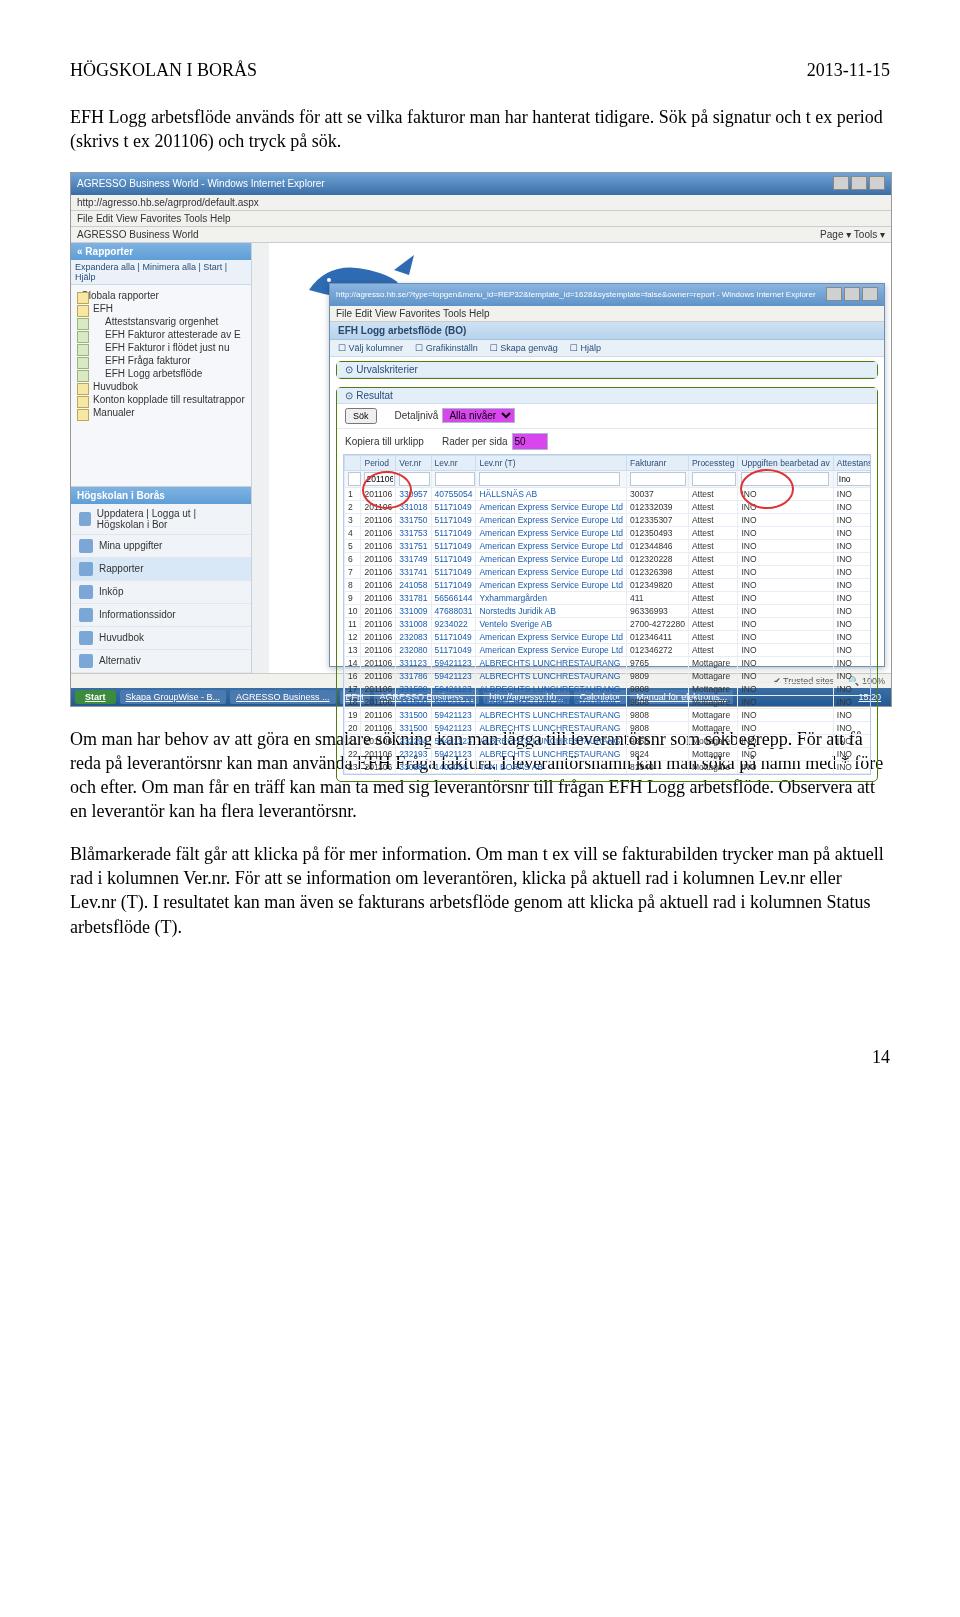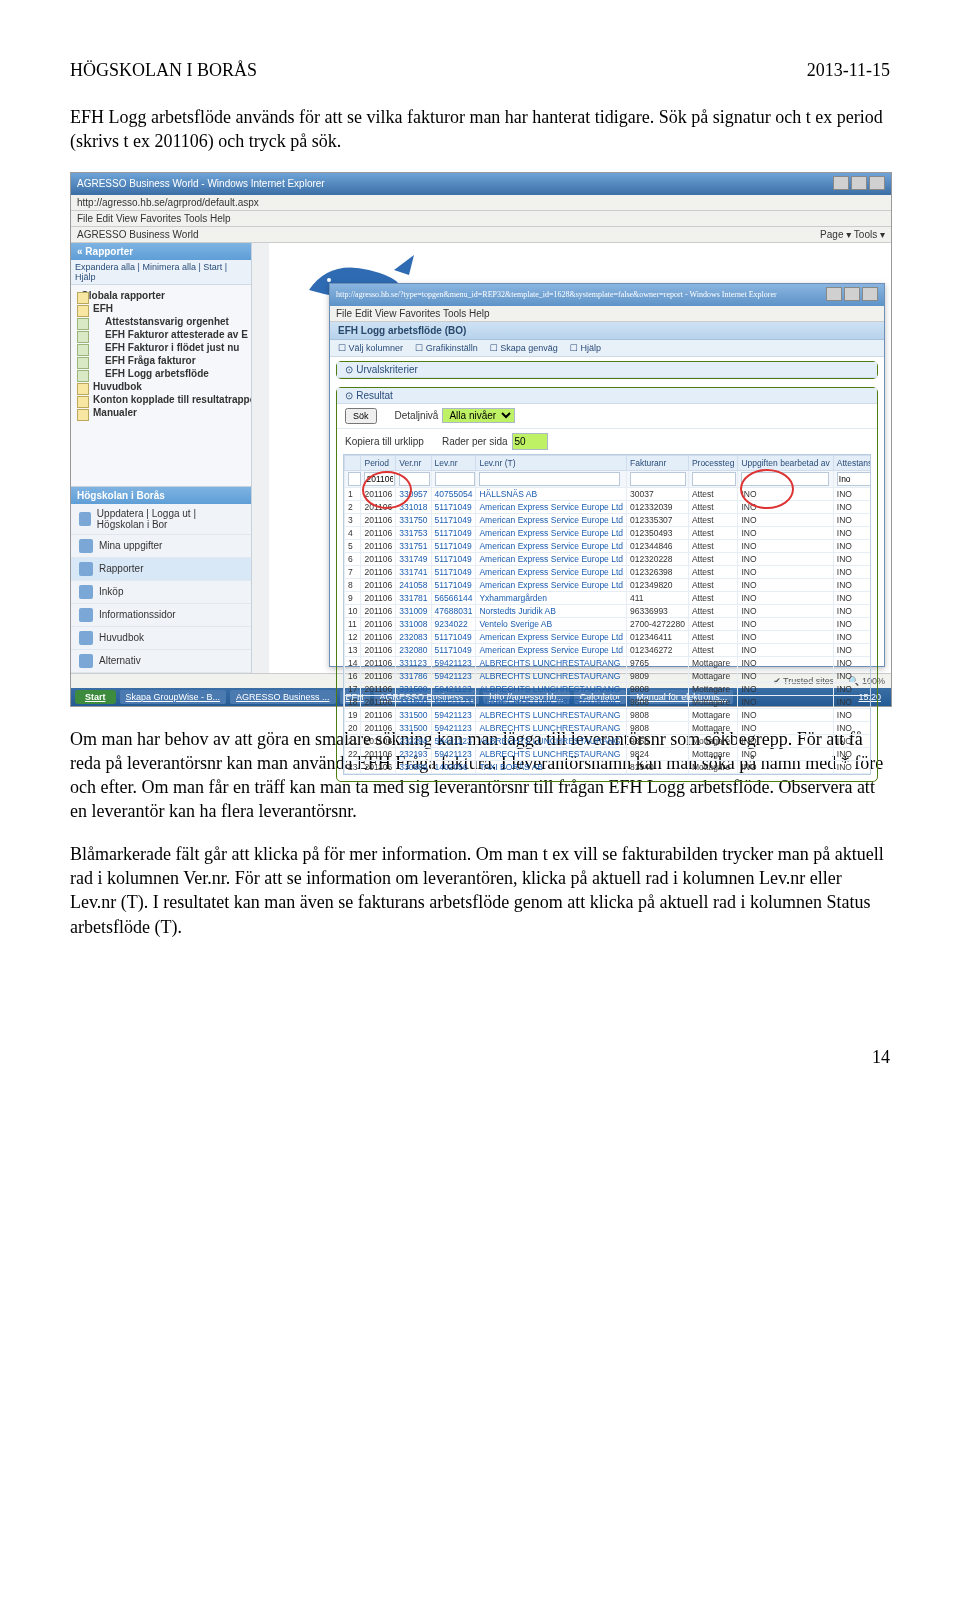--- a/index.html
+++ b/index.html
@@ -82,21 +82,20 @@
     background:#eaf1f8;
     border-bottom:1px solid #cdd9e5;
     padding:2px 4px;
     font-size:9px;
     color:#2a4d7a;
   }
   .tree {
     flex:1;
     padding:4px 6px;
     overflow:hidden;
-    font-weight:bold;
   }
   .tree .node { padding:1px 0 1px 14px; position:relative; white-space:nowrap;}
   .tree .node::before {
     content:"";
     position:absolute; left:0; top:3px;
     width:10px; height:10px;
     background:#f7e7a3;
     border:1px solid #bba85a;
   }
   .tree .leaf::before { background:#d9e8c5; border-color:#9ab47a;}
@@ -168,21 +167,21 @@
   .filters {
     padding:4px 8px;
     display:flex;
     gap:18px;
     align-items:center;
     font-size:10px;
   }
   .filters .field { display:flex; gap:4px; align-items:center;}
   .filters input, .filters select {
     font-size:10px; border:1px solid #aab8c8; padding:0 2px; height:15px;
-    background:#bef264;
+    background:#d946ef;
   }
   .circle-red {
     position:absolute;
     border:2px solid #d33;
     border-radius:50%;
     pointer-events:none;
   }
   .grid-wrap {
     flex:1;
     margin:0 6px 6px 6px;
@@ -336,21 +335,21 @@
         <div class="whale">
           <svg viewBox="0 0 120 56">
             <path d="M10 40 Q30 10 70 20 Q110 30 100 45 Q60 55 10 40 Z" fill="#2f6bb3"></path>
             <path d="M95 20 L115 5 L110 25 Z" fill="#2f6bb3"></path>
             <circle cx="30" cy="30" r="2" fill="#fff"></circle>
           </svg>
         </div>
 
         <div class="inner-window">
           <div class="titlebar">
-            <span style="font-size:8px; overflow:hidden; text-overflow:ellipsis;font-family:Liberation Serif, serif;">http://agresso.hb.se/?type=topgen&amp;menu_id=REP32&amp;template_id=1628&amp;systemplate=false&amp;owner=report - Windows Internet Explorer</span>
+            <span style="font-size:8px; overflow:hidden; text-overflow:ellipsis;">http://agresso.hb.se/?type=topgen&amp;menu_id=REP32&amp;template_id=1628&amp;systemplate=false&amp;owner=report - Windows Internet Explorer</span>
             <span class="controls"><span></span><span></span><span></span></span>
           </div>
           <div class="menubar">File   Edit   View   Favorites   Tools   Help</div>
           <div class="panel-head">EFH Logg arbetsflöde (BO)</div>
           <div class="panel-tools" id="panel-tools">
               <span>☐ Välj kolumner</span>
               <span>☐ Grafikinställn</span>
               <span>☐ Skapa genväg</span>
               <span>☐ Hjälp</span>
             </div>

